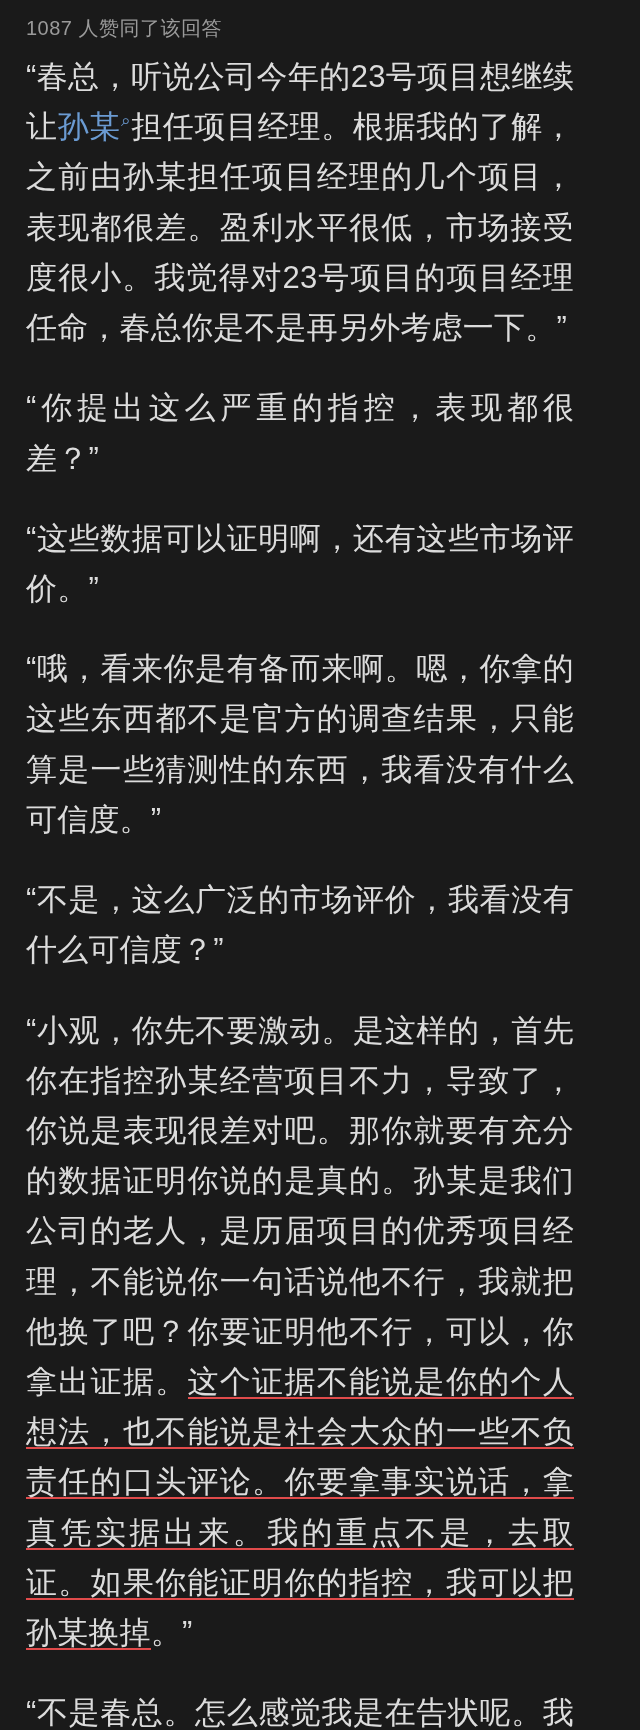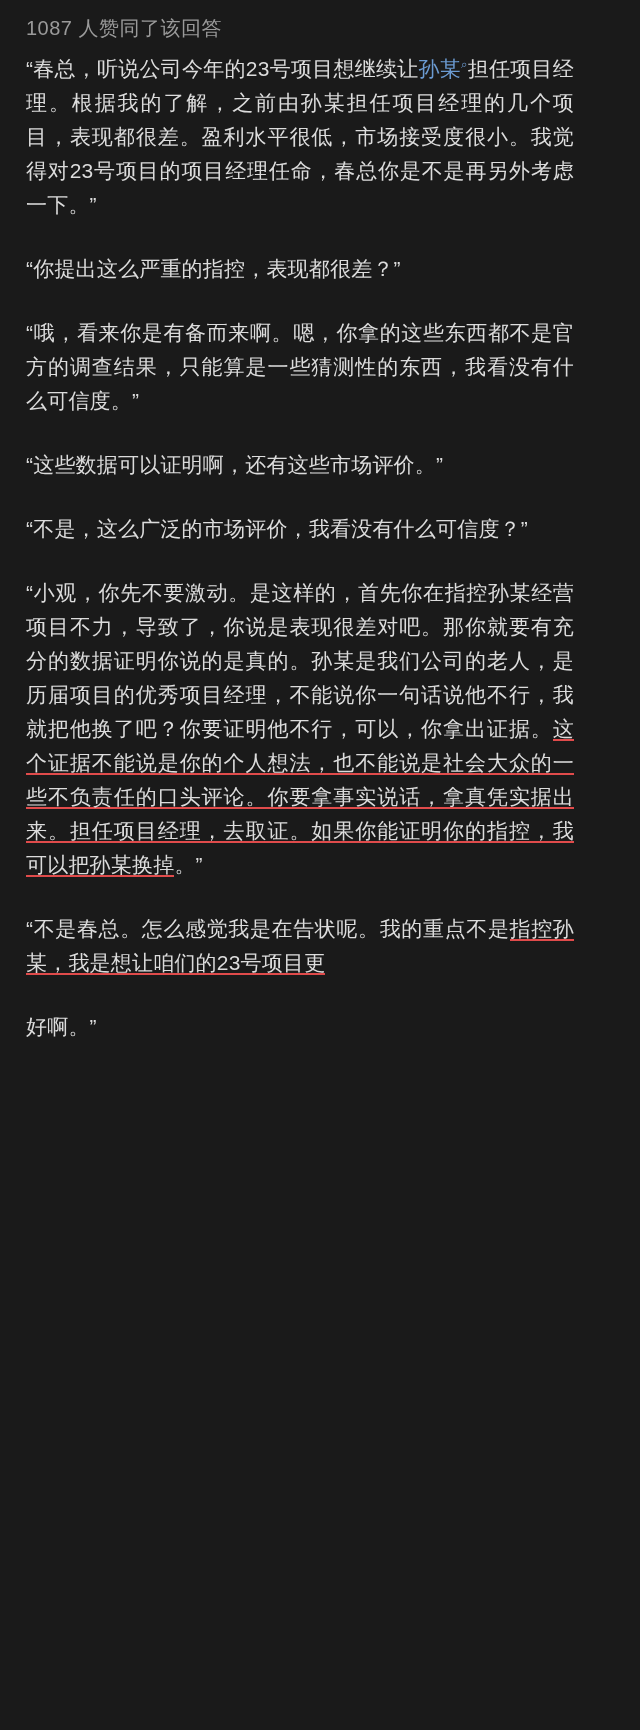--- a/index.html
+++ b/index.html
@@ -27,21 +27,21 @@
     padding: 14px 26px 10px 26px;
     font-size: 20px;
     color: #9a9a9a;
     letter-spacing: 0.5px;
     line-height: 1.4;
   }
   .content {
     padding: 0 26px 0 26px;
   }
   .para {
-    font-size: 21px;
+    font-size: 31px;
     line-height: 1.62;
     color: #dcdcdc;
     margin: 0 0 30px 0;
     text-align: justify;
     letter-spacing: 0.2px;
     word-break: break-all;
   }
   .para:last-child { margin-bottom: 8px; }
   .mention {
     color: #6b9bd2;
@@ -67,21 +67,21 @@
 </head>
 <body>
 
 <div class="page">
 
   <div class="upvote-bar">1087 人赞同了该回答</div>
 
   <div class="content">
       <div class="para"><span>“春总，听说公司今年的23号项目想继续让</span><span class="mention"><span>孙某</span><span class="mark">⌕</span></span><span>担任项目经理。根据我的了解，之前由孙某担任项目经理的几个项目，表现都很差。盈利水平很低，市场接受度很小。我觉得对23号项目的项目经理任命，春总你是不是再另外考虑一下。”</span></div>
       <div class="para"><span>“你提出这么严重的指控，表现都很差？”</span></div>
+      <div class="para"><span>“这些数据可以证明啊，还有这些市场评价。”</span></div>
       <div class="para"><span>“哦，看来你是有备而来啊。嗯，你拿的这些东西都不是官方的调查结果，只能算是一些猜测性的东西，我看没有什么可信度。”</span></div>
-      <div class="para"><span>“这些数据可以证明啊，还有这些市场评价。”</span></div>
       <div class="para"><span>“不是，这么广泛的市场评价，我看没有什么可信度？”</span></div>
-      <div class="para"><span>“小观，你先不要激动。是这样的，首先你在指控孙某经营项目不力，导致了，你说是表现很差对吧。那你就要有充分的数据证明你说的是真的。孙某是我们公司的老人，是历届项目的优秀项目经理，不能说你一句话说他不行，我就把他换了吧？你要证明他不行，可以，你拿出证据。</span><span class="uline">这个证据不能说是你的个人想法，也不能说是社会大众的一些不负责任的口头评论。你要拿事实说话，拿真凭实据出来。担任项目经理，去取证。如果你能证明你的指控，我可以把孙某换掉</span><span>。”</span></div>
+      <div class="para"><span>“小观，你先不要激动。是这样的，首先你在指控孙某经营项目不力，导致了，你说是表现很差对吧。那你就要有充分的数据证明你说的是真的。孙某是我们公司的老人，是历届项目的优秀项目经理，不能说你一句话说他不行，我就把他换了吧？你要证明他不行，可以，你拿出证据。</span><span class="uline">这个证据不能说是你的个人想法，也不能说是社会大众的一些不负责任的口头评论。你要拿事实说话，拿真凭实据出来。我的重点不是，去取证。如果你能证明你的指控，我可以把孙某换掉</span><span>。”</span></div>
       <div class="para"><span>“不是春总。怎么感觉我是在告状呢。我的重点不是</span><span class="uline">指控孙某，我是想让咱们的23号项目更</span><span></span></div>
       <div class="para clip-last"><span>好啊。”</span></div>
     </div>
 
 </div>
 
 </body></html>

